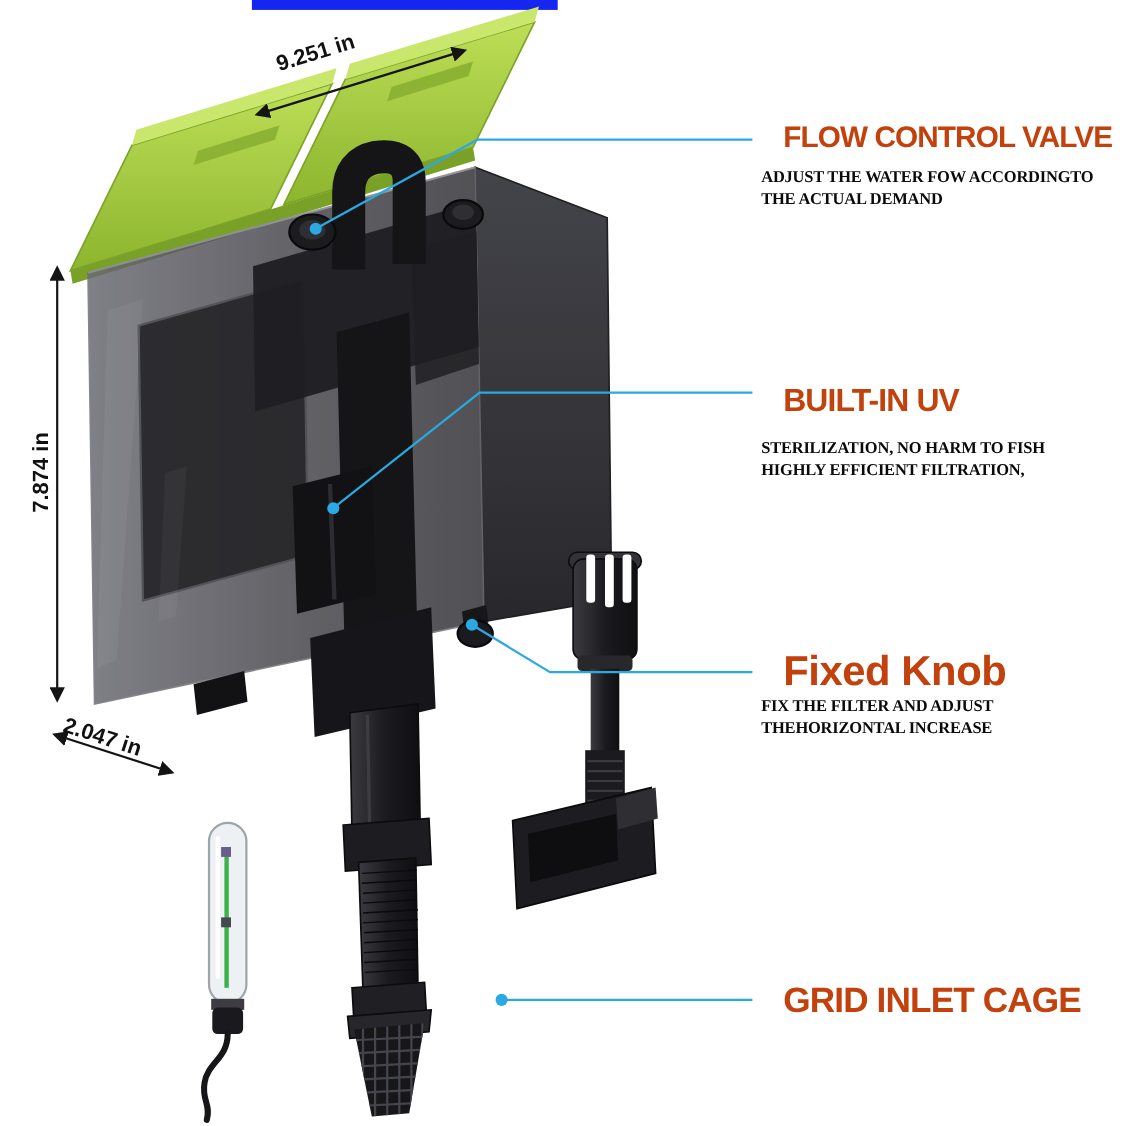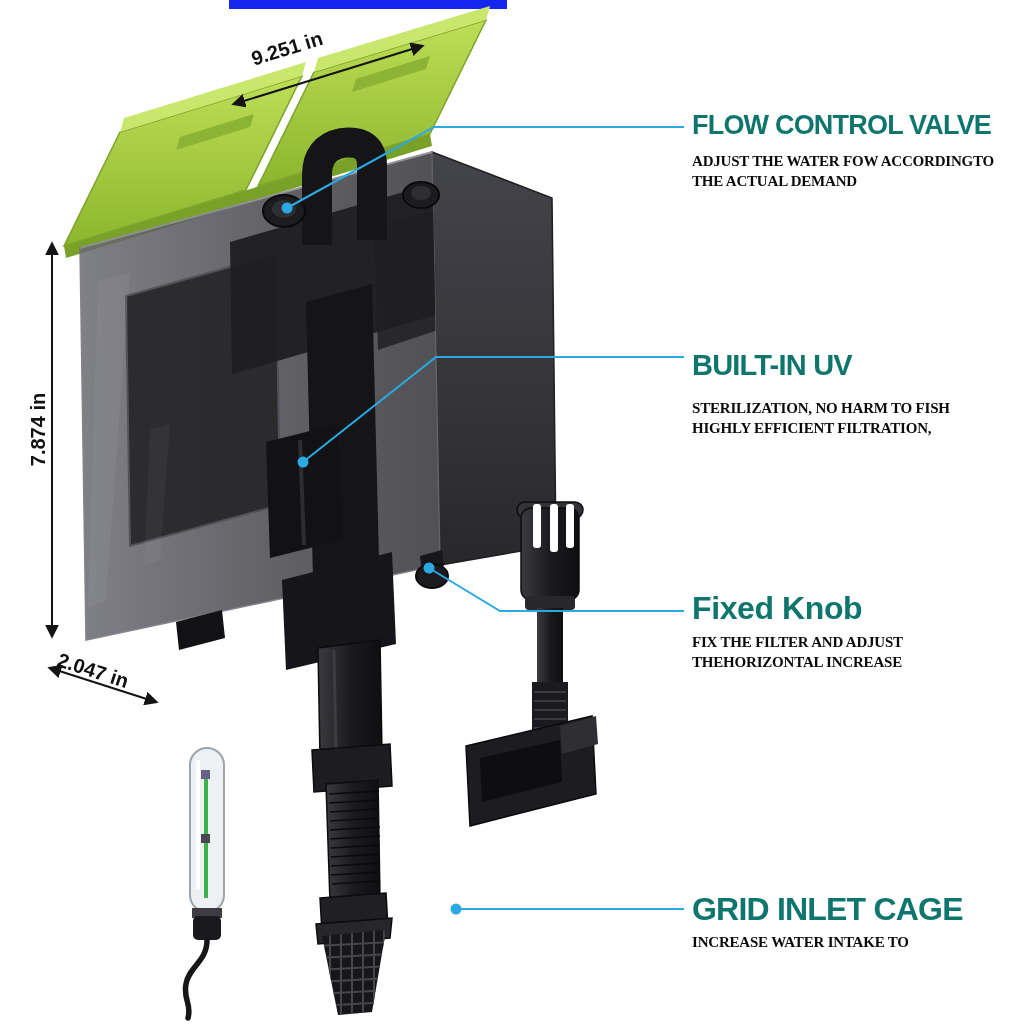--- a/index.html
+++ b/index.html
@@ -4,21 +4,21 @@
 <style>
   html,body{margin:0;padding:0;background:#ffffff;}
   .canvas{position:relative;width:1024px;height:1024px;background:#ffffff;overflow:hidden;
           font-family:"Liberation Sans",sans-serif;color:#000;}
   .top-bar{position:absolute;left:229px;top:0;width:278px;height:9px;background:#1526f0;}
   svg.scene{position:absolute;left:0;top:0;width:1024px;height:1024px;}
   .dim{position:absolute;font-size:20px;font-weight:600;color:#111;white-space:nowrap;}
   .dim-width{left:252px;top:48px;transform:rotate(-17deg);transform-origin:left center;}
   .dim-height{left:0px;top:418px;width:76px;text-align:center;transform:rotate(-90deg);}
   .dim-depth{left:58px;top:648px;transform:rotate(18deg);transform-origin:left center;}
-  .callout-title{position:absolute;left:692px;font-weight:700;color:#0f766e;white-space:nowrap;
+  .callout-title{position:absolute;left:712px;font-weight:700;color:#c2410c;white-space:nowrap;
                  font-size:27px;letter-spacing:-0.8px;}
   .callout-title.big{font-size:29px;margin-top:24px;}
   .callout-desc{position:absolute;left:692px;font-size:15px;font-weight:700;line-height:20px;
                 letter-spacing:-0.2px;color:#0a0a0a;white-space:nowrap;font-family:Liberation Serif, serif;}
 </style>
 </head>
 <body>
 
 <div class="canvas">
 
@@ -197,24 +197,23 @@
     <div>ADJUST THE WATER FOW ACCORDINGTO</div>
     <div>THE ACTUAL DEMAND</div>
   </div>
 
   <div class="callout-title big" style="top:325px">BUILT-IN UV</div>
   <div class="callout-desc" style="top:398px">
     <div>STERILIZATION, NO HARM TO FISH</div>
     <div>HIGHLY EFFICIENT FILTRATION,</div>
   </div>
 
-  <div class="callout-title" style="top:590px;font-size:32px;letter-spacing:-0.4px">Fixed Knob</div>
+  <div class="callout-title" style="top:590px;font-size:38px;letter-spacing:-0.4px">Fixed Knob</div>
   <div class="callout-desc" style="top:632px">
     <div>FIX THE FILTER AND ADJUST</div>
     <div>THEHORIZONTAL INCREASE</div>
   </div>
 
   <div class="callout-title" style="top:891px;font-size:32px">GRID INLET CAGE</div>
   <div class="callout-desc" style="top:932px">
-    <div>INCREASE WATER INTAKE TO</div>
   </div>
 
 </div>
 
 </body></html>

